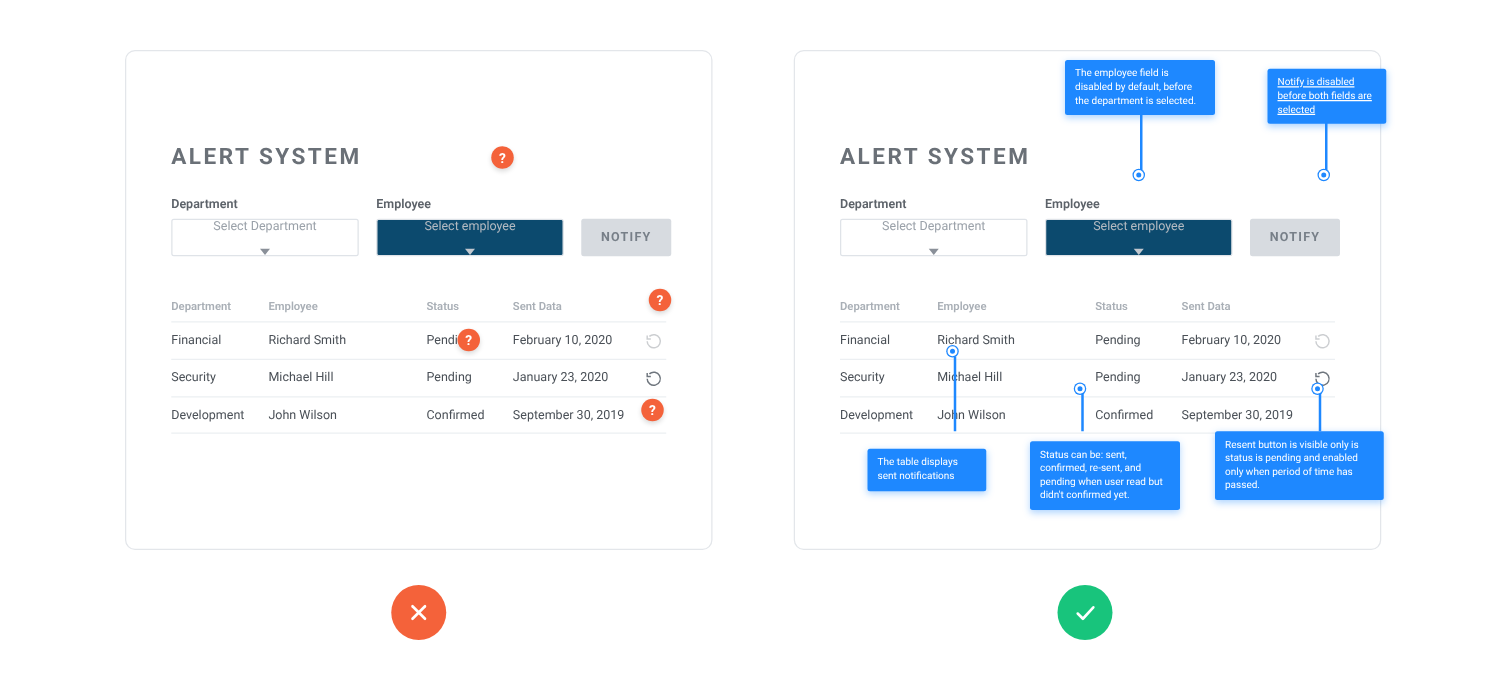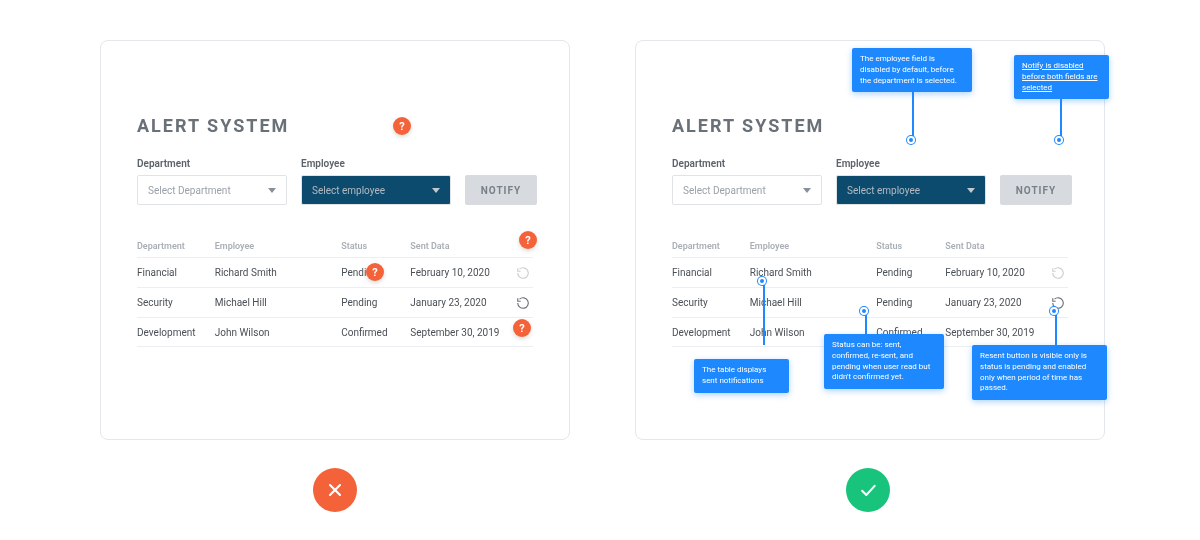--- a/index.html
+++ b/index.html
@@ -50,20 +50,21 @@
     height: 30px;
     border:1px solid #dfe3e8;
     border-radius:2px;
     background:#fff;
     display:flex;
     align-items:center;
     justify-content:space-between;
     padding:0 10px;
     font-size:10px;
     color:#9aa1a9;
+    flex-direction:column;
   }
   .select.disabled { background:#0c4a6e; color:#b4bac1; }
   .select .caret {
     width:0;height:0;border-left:4px solid transparent;border-right:4px solid transparent;border-top:5px solid #8a9099;
   }
   .select.disabled .caret { border-top-color:#c2c8cf; }
   .field.dept .select { width: 150px; }
   .field.emp  .select { width: 150px; }
 
   .notify-btn {
@@ -301,21 +302,21 @@
   <div class="callout narrow" style="left:1014px; top:55px;text-decoration:underline;">Notify is disabled before both fields are selected</div>
   <div class="leader" style="left:1060px; top:82px; width:2px; height:54px;"></div>
   <span class="dot" style="left:1055px; top:136px;"></span>
 
   <span class="dot" style="left:758px; top:277px;"></span>
   <div class="leader" style="left:763px; top:285px; width:2px; height:60px;"></div>
   <div class="callout narrow" style="left:694px; top:359px;">The table displays sent notifications</div>
 
   <span class="dot" style="left:860px; top:307px;"></span>
   <div class="leader" style="left:865px; top:315px; width:2px; height:30px;"></div>
-  <div class="callout" style="left:824px; top:334px;">Status can be: sent, confirmed, re-sent, and pending when user read but didn't confirmed yet.</div>
+  <div class="callout" style="left:824px; top:353px;">Status can be: sent, confirmed, re-sent, and pending when user read but didn't confirmed yet.</div>
 
   <span class="dot" style="left:1050px; top:307px;"></span>
   <div class="leader" style="left:1055px; top:315px; width:2px; height:30px;"></div>
   <div class="callout wide" style="left:972px; top:345px;">Resent button is visible only is status is pending and enabled only when period of time has passed.</div>
 
   <div class="verdict bad">
     <svg viewBox="0 0 24 24" fill="none" stroke="#fff" stroke-width="2.5" stroke-linecap="round">
         <line x1="6" y1="6" x2="18" y2="18"></line>
         <line x1="18" y1="6" x2="6" y2="18"></line>
       </svg>

